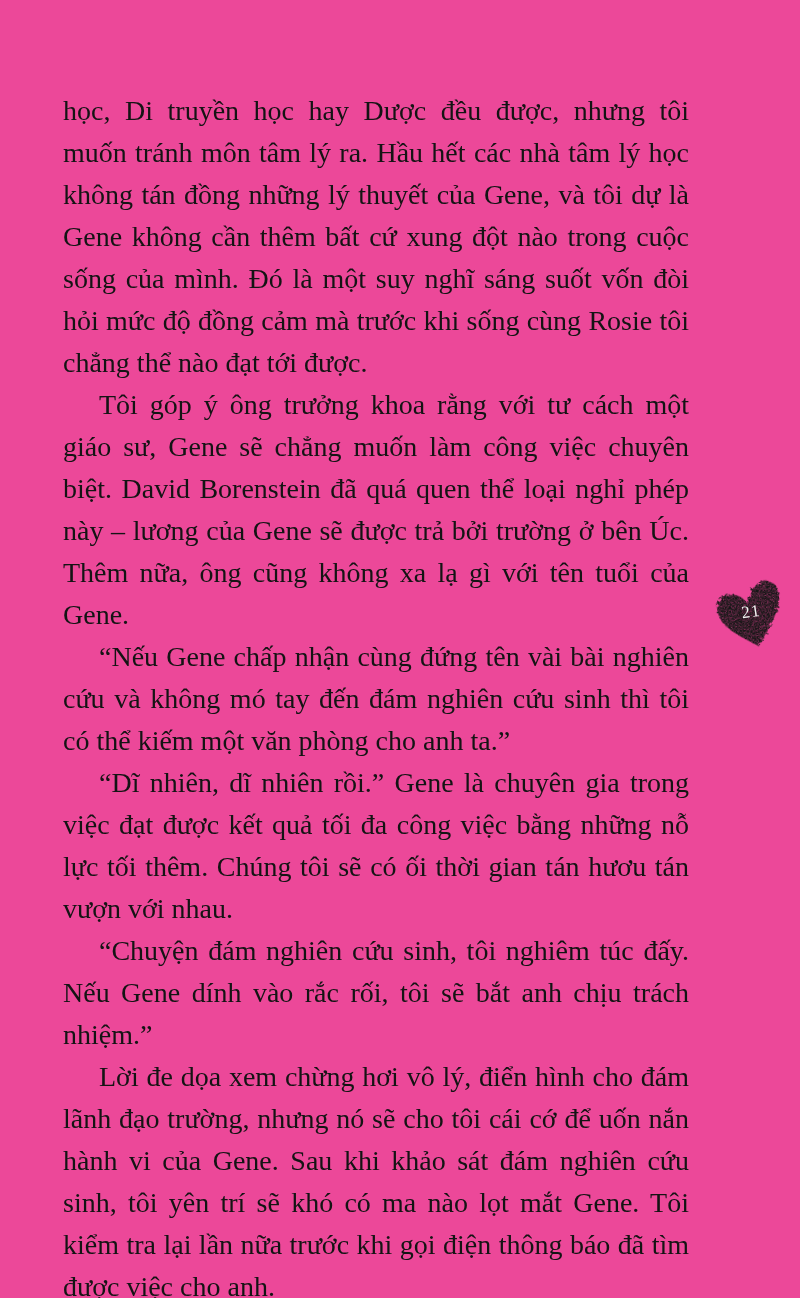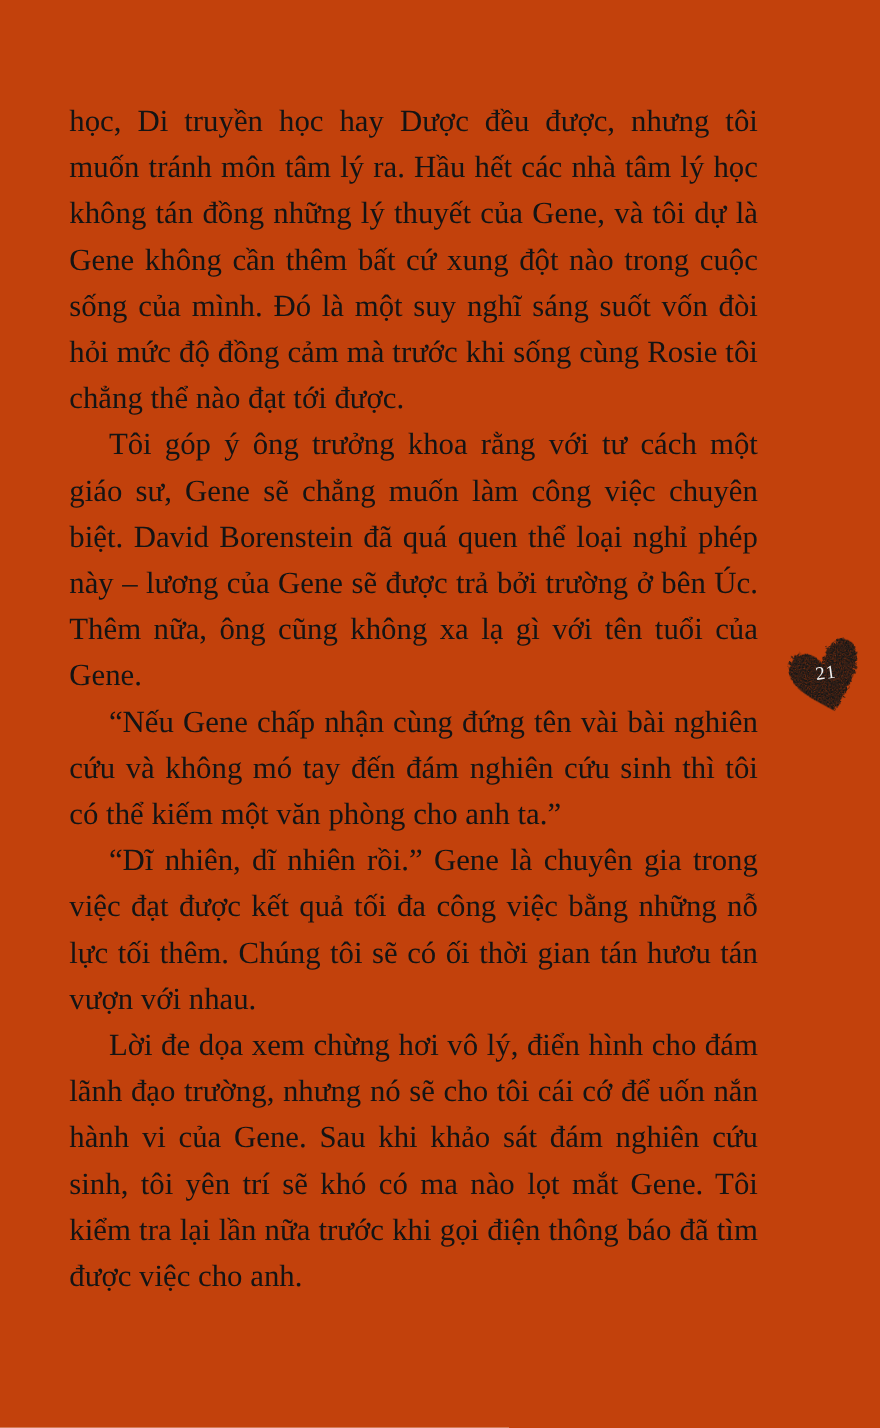--- a/index.html
+++ b/index.html
@@ -10,21 +10,21 @@
     width: 800px;
     height: 1298px;
     background: #ffffff;
     position: relative;
     overflow: hidden;
     font-family: "Liberation Serif", "DejaVu Serif", serif;
   }
   .book-page {
     position: absolute;
     inset: 0;
-    background: #c2410c;
+    background: #ec4899;
   }
   .text-block {
     position: absolute;
     left: 63px;
     top: 90px;
     width: 626px;
     color: #141414;
     font-size: 28px;
     line-height: 42px;
     text-align: justify;
@@ -69,20 +69,21 @@
 </head>
 <body>
 
 <div class="book-page">
 
   <div class="text-block" id="paragraphs">
       <p class="para">học, Di truyền học hay Dược đều được, nhưng tôi muốn tránh môn tâm lý ra. Hầu hết các nhà tâm lý học không tán đồng những lý thuyết của Gene, và tôi dự là Gene không cần thêm bất cứ xung đột nào trong cuộc sống của mình. Đó là một suy nghĩ sáng suốt vốn đòi hỏi mức độ đồng cảm mà trước khi sống cùng Rosie tôi chẳng thể nào đạt tới được.</p>
       <p class="para indent">Tôi góp ý ông trưởng khoa rằng với tư cách một giáo sư, Gene sẽ chẳng muốn làm công việc chuyên biệt. David Borenstein đã quá quen thể loại nghỉ phép này – lương của Gene sẽ được trả bởi trường ở bên Úc. Thêm nữa, ông cũng không xa lạ gì với tên tuổi của Gene.</p>
       <p class="para indent">“Nếu Gene chấp nhận cùng đứng tên vài bài nghiên cứu và không mó tay đến đám nghiên cứu sinh thì tôi có thể kiếm một văn phòng cho anh ta.”</p>
       <p class="para indent">“Dĩ nhiên, dĩ nhiên rồi.” Gene là chuyên gia trong việc đạt được kết quả tối đa công việc bằng những nỗ lực tối thêm. Chúng tôi sẽ có ối thời gian tán hươu tán vượn với nhau.</p>
+      <p class="para indent">“Chuyện đám nghiên cứu sinh, tôi nghiêm túc đấy. Nếu Gene dính vào rắc rối, tôi sẽ bắt anh chịu trách nhiệm.”</p>
       <p class="para indent">Lời đe dọa xem chừng hơi vô lý, điển hình cho đám lãnh đạo trường, nhưng nó sẽ cho tôi cái cớ để uốn nắn hành vi của Gene. Sau khi khảo sát đám nghiên cứu sinh, tôi yên trí sẽ khó có ma nào lọt mắt Gene. Tôi kiểm tra lại lần nữa trước khi gọi điện thông báo đã tìm được việc cho anh.</p>
     </div>
 
   <div class="page-marker">
     <svg viewBox="0 0 100 96" aria-hidden="true">
       <defs>
         <filter id="grunge" x="-20%" y="-20%" width="140%" height="140%">
           <feTurbulence type="fractalNoise" baseFrequency="0.28" numOctaves="3" seed="7" result="warp"></feTurbulence>
           <feDisplacementMap in="SourceGraphic" in2="warp" scale="7" result="disp"></feDisplacementMap>
           <feTurbulence type="fractalNoise" baseFrequency="0.9" numOctaves="2" seed="11" result="speck"></feTurbulence>

